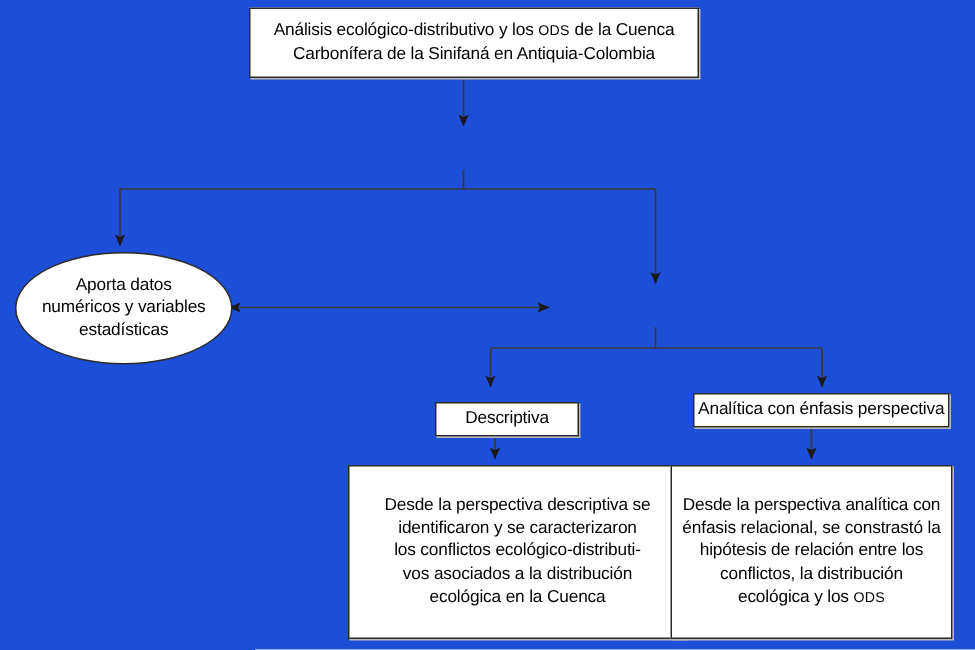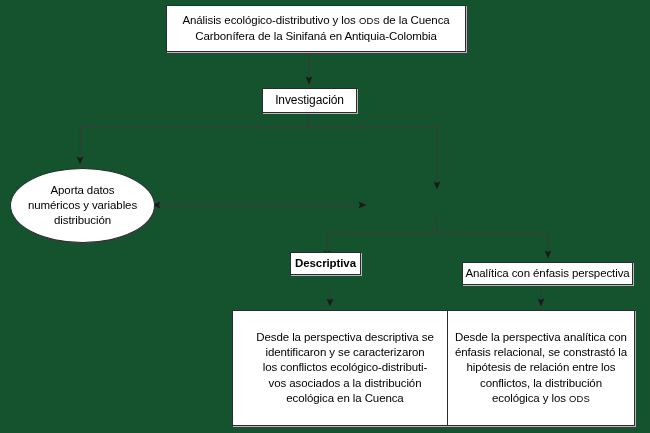--- a/index.html
+++ b/index.html
@@ -8,21 +8,21 @@
     padding: 0;
     background: #ffffff;
   }
   body {
     font-family: "Liberation Sans", sans-serif;
   }
   #canvas {
     position: relative;
     width: 650px;
     height: 433px;
-    background: #14532d;
+    background: #1d4ed8;
     overflow: hidden;
   }
   #edges {
     position: absolute;
     left: 0;
     top: 0;
     width: 650px;
     height: 433px;
     pointer-events: none;
   }
@@ -52,21 +52,21 @@
     line-height: 1.32;
     letter-spacing: -0.1px;
     white-space: pre-line;
   }
 
   
   #node-title   { left: 166px; top: 5px;   width: 300px; height: 47px;  font-size: 11.5px; }
   #node-investigacion { left: 262px; top: 88px;  width: 95px;  height: 25px;  font-size: 12px; }
   #node-aporta  { left: 10px;  top: 168px; width: 145px; height: 75px;  font-size: 11.5px; }
   #node-diseno  { left: 370px; top: 193px; width: 138px; height: 25px;  font-size: 12px; }
-  #node-descriptiva { left: 290px; top: 252px; width: 71px;  height: 23px;  font-size: 11.5px; font-weight: bold; }
+  #node-descriptiva { left: 290px; top: 268px; width: 96px;  height: 23px;  font-size: 11.5px; }
   #node-analitica   { left: 462px; top: 262px; width: 171px; height: 23px;  font-size: 11.5px; }
   #node-desc-text   { left: 232px; top: 310px; width: 226px; height: 116px; font-size: 11.5px; }
   #node-anal-text   { left: 447px; top: 310px; width: 188px; height: 116px; font-size: 11.5px; }
 
   .smallcaps {
     font-size: 0.82em;
     letter-spacing: 0.2px;
   }
 </style>
 </head>
@@ -104,28 +104,25 @@
 
       <path d="M541,285 L541,306" marker-end="url(#arrowhead)"></path>
     </g>
   </svg>
 
   <div class="node box" id="node-title">
     <span class="txt">Análisis ecológico-distributivo y los <span class="smallcaps">ODS</span> de la Cuenca
 Carbonífera de la Sinifaná en Antiquia-Colombia</span>
   </div>
 
-  <div class="node box" id="node-investigacion">
-    <span class="txt">Investigación</span>
-  </div>
 
   <div class="node ellipse" id="node-aporta">
     <span class="txt">Aporta datos
 numéricos y variables
-distribución</span>
+estadísticas</span>
   </div>
 
 
   <div class="node box" id="node-descriptiva">
     <span class="txt">Descriptiva</span>
   </div>
 
   <div class="node box" id="node-analitica">
     <span class="txt">Analítica con énfasis perspectiva</span>
   </div>

